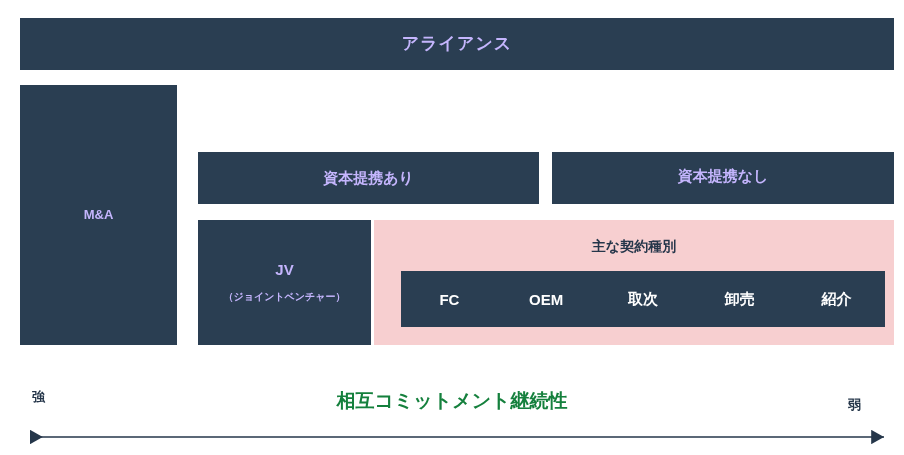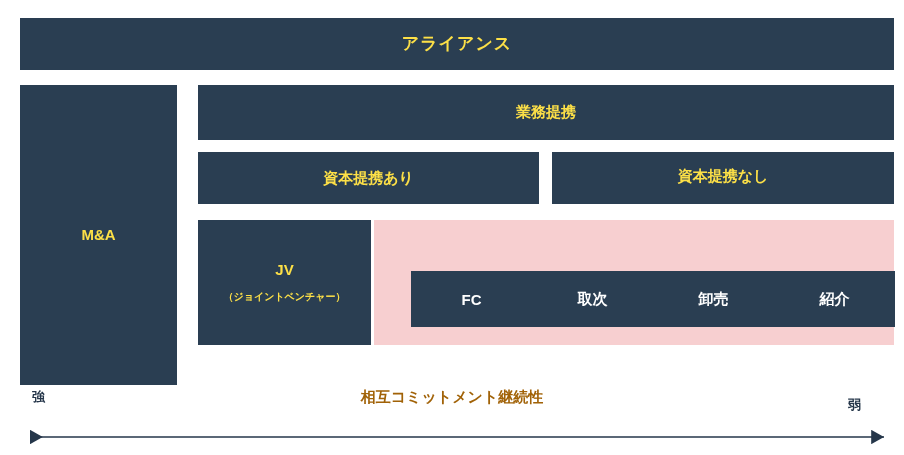--- a/index.html
+++ b/index.html
@@ -13,21 +13,21 @@
   #canvas {
     position: relative;
     width: 904px;
     height: 455px;
     background: #ffffff;
     overflow: hidden;
   }
   .box {
     position: absolute;
     background: #2a3e52;
-    color: #fde047;
+    color: #c4b5fd;
     display: flex;
     flex-direction: column;
     align-items: center;
     justify-content: center;
     text-align: center;
     font-weight: bold;
     box-sizing: border-box;
     line-height: 1.25;
   }
 
@@ -35,22 +35,22 @@
   #alliance-banner {
     left: 20px;  top: 18px;
     width: 874px; height: 52px;
     font-size: 17px;
     letter-spacing: 1px;
   }
 
   
   #ma-box {
     left: 20px;  top: 85px;
-    width: 157px; height: 300px;
-    font-size: 15px;
+    width: 157px; height: 260px;
+    font-size: 13px;
   }
 
   
   #gyomu-box {
     left: 198px; top: 85px;
     width: 696px; height: 55px;
     font-size: 15px;
   }
 
   
@@ -88,21 +88,21 @@
     position: absolute;
     left: 0; top: 18px;
     width: 100%;
     text-align: center;
     color: #25364a;
     font-size: 14px;
     font-weight: bold;
   }
   #contract-row {
     position: absolute;
-    left: 37px; top: 51px;
+    left: 27px; top: 51px;
     width: 484px; height: 56px;
     display: flex;
   }
   #contract-row .chip {
     position: relative;
     flex: 1 1 0;
     height: 56px;
     background: #2a3e52;
     color: #ffffff;
     display: flex;
@@ -117,22 +117,22 @@
     position: absolute;
     left: 32px; top: 388px;
     font-size: 13px; font-weight: bold;
     color: #25364a;
   }
   #axis-center {
     position: absolute;
     left: 0; top: 388px;
     width: 904px;
     text-align: center;
-    font-size: 15px; font-weight: bold;
-    color: #a16207;
+    font-size: 19px; font-weight: bold;
+    color: #15803d;
   }
   #axis-weak {
     position: absolute;
     left: 848px; top: 396px;
     font-size: 13px; font-weight: bold;
     color: #25364a;
   }
   #axis-arrow {
     position: absolute;
     left: 20px; top: 428px;
@@ -141,33 +141,34 @@
 </style>
 </head>
 <body>
 
 <div id="canvas">
 
   <div class="box" id="alliance-banner">アライアンス</div>
 
   <div class="box" id="ma-box">M&amp;A</div>
 
-  <div class="box" id="gyomu-box">業務提携</div>
 
   <div class="box" id="shihon-ari-box">資本提携あり</div>
   <div class="box" id="shihon-nashi-box">資本提携なし</div>
 
   <div class="box" id="jv-box">
     <span class="jv-main">JV</span>
     <span class="jv-sub">（ジョイントベンチャー）</span>
   </div>
 
   <div id="contract-panel">
+    <div id="contract-title">主な契約種別</div>
     <div id="contract-row">
       <div class="chip">FC</div>
+      <div class="chip">OEM</div>
       <div class="chip">取次</div>
       <div class="chip">卸売</div>
       <div class="chip">紹介</div>
     </div>
   </div>
 
   <div id="axis-strong">強</div>
   <div id="axis-center">相互コミットメント継続性</div>
   <div id="axis-weak">弱</div>
 

